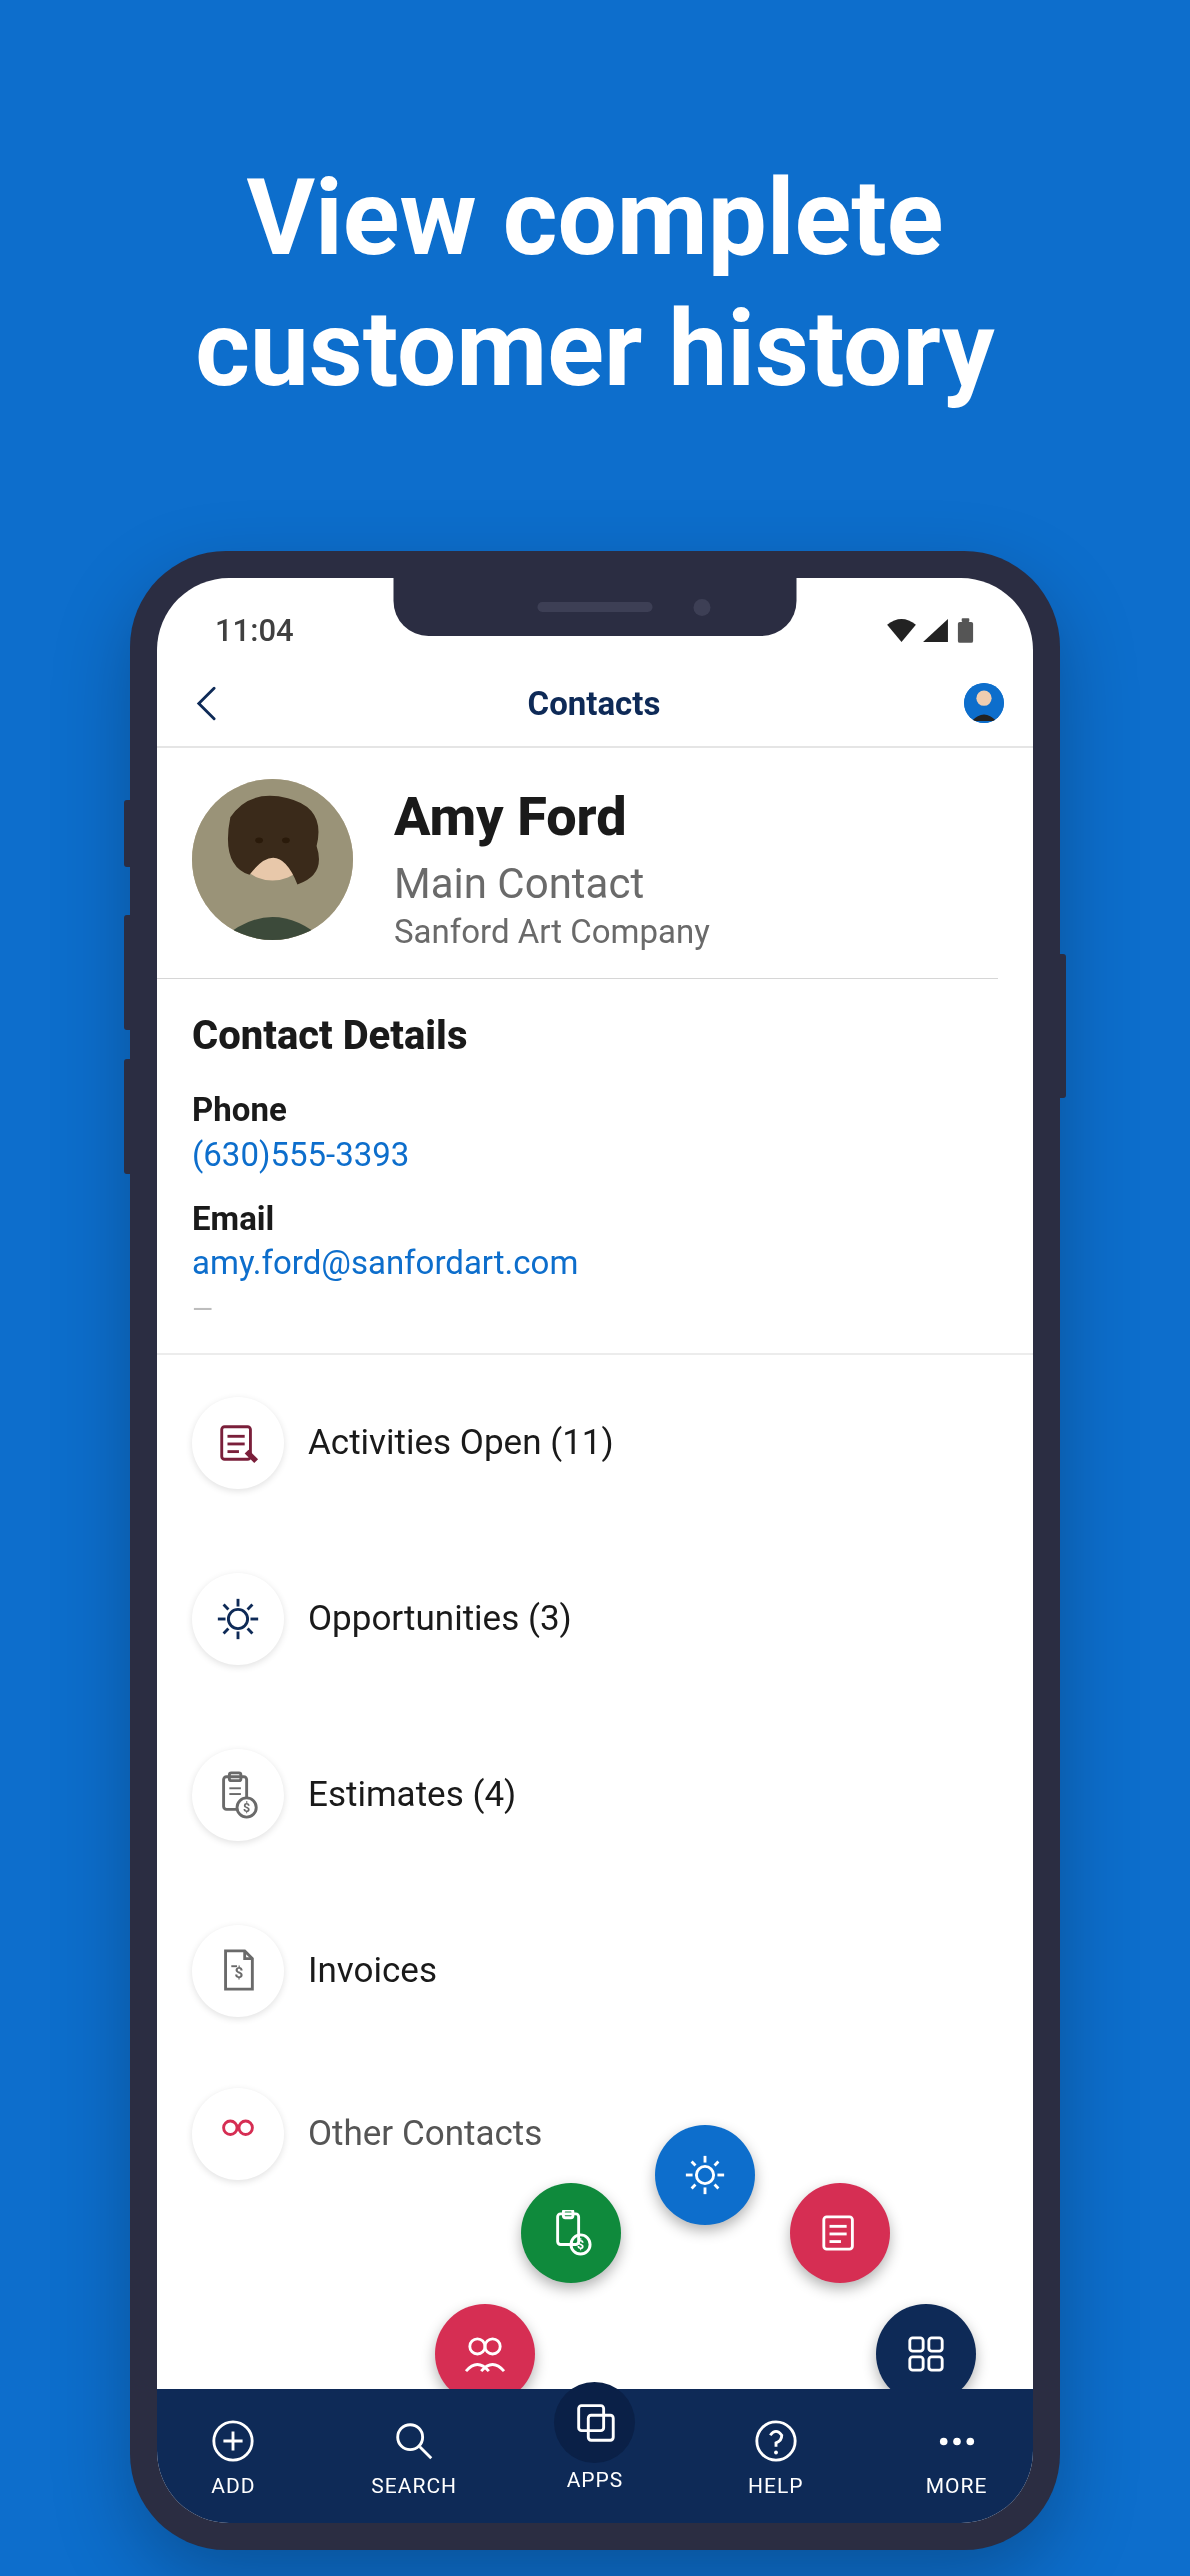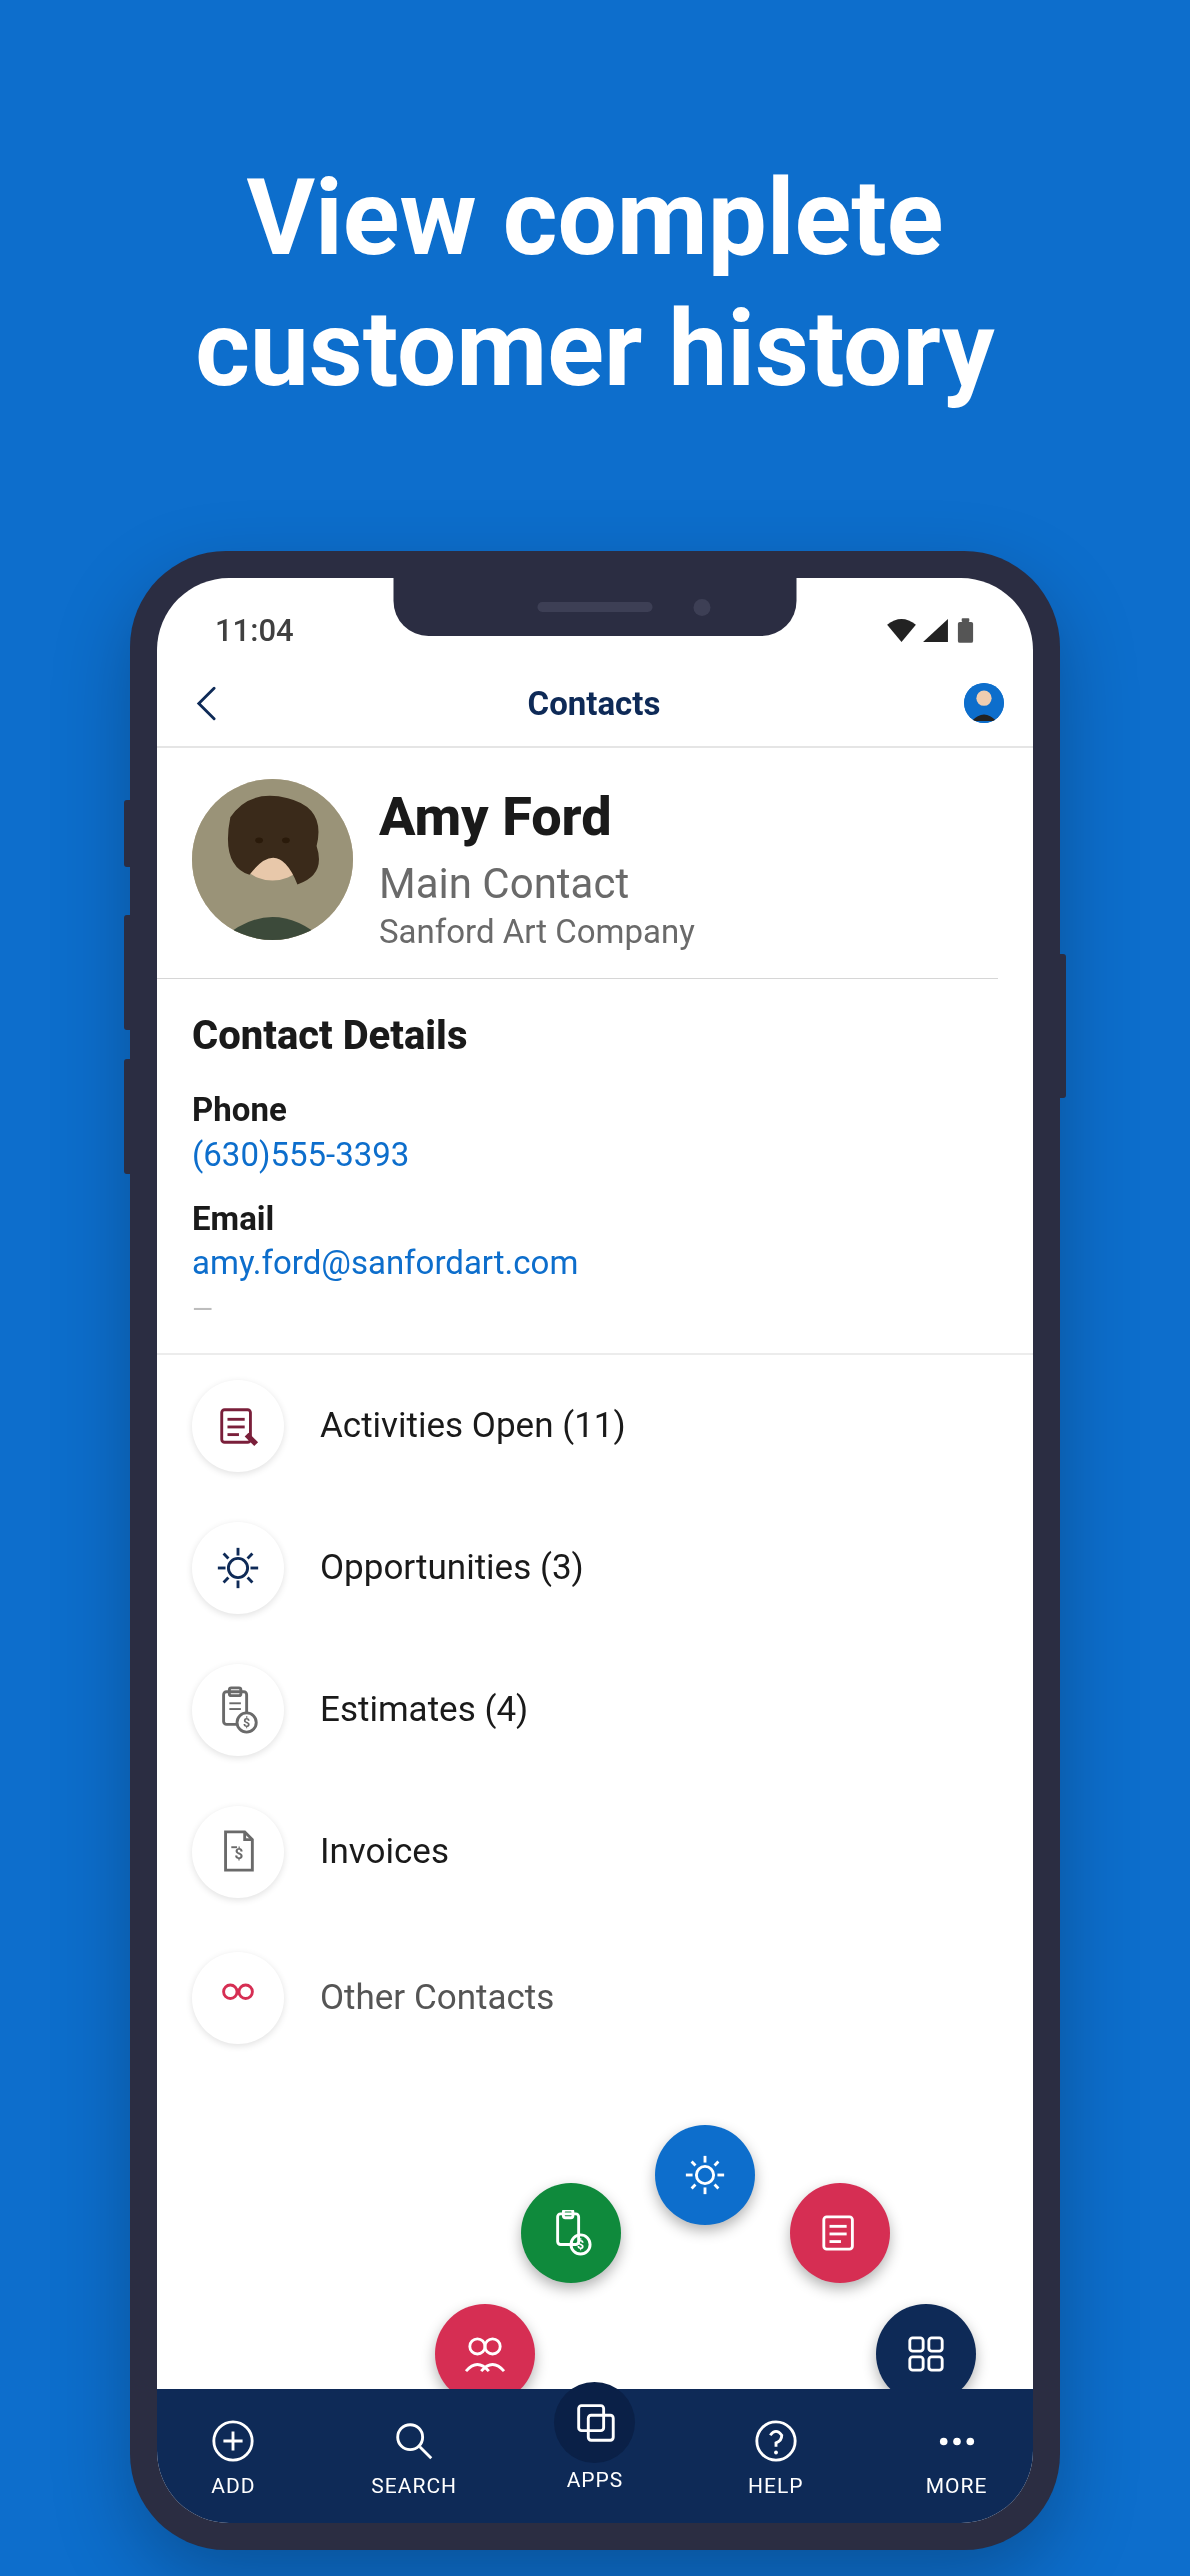--- a/index.html
+++ b/index.html
@@ -91,42 +91,42 @@
     padding: 19px 29px 23px 29px;
     border-bottom: 2.9px solid #e5e5e5;
   }
   .back-btn { width:38px; height:38px; display:flex; align-items:center; justify-content:center; }
   .app-title { font-size:33px; font-weight:700; color:#0e2a57; }
   .avatar-small {
     width:40px; height:40px; border-radius:50%; background:#0d6ecc;
     display:flex; align-items:center; justify-content:center; overflow:hidden;
   }
   .contact-hero {
-    display:flex; gap:26px; padding: 31px 35px 27px 35px;
+    display:flex; gap:41px; padding: 31px 35px 27px 35px;
     border-bottom: 1.9px solid #d6d6d6;
     margin: 0 35px 0 0;
   }
   .contact-photo {
     width:161px; height:161px; border-radius:50%; background:#c7b9a1;
     flex-shrink:0; overflow:hidden; position:relative;
   }
   .contact-name { font-size:54px; font-weight:800; color:#1a1a1a; margin-top:5.8px; }
   .contact-role { font-size:42px; color:#6a6a6a; margin-top:11.5px; }
   .contact-company { font-size:33px; color:#6a6a6a; margin-top:3.8px; }
   .section-title {
     font-size:40px; font-weight:800; color:#1a1a1a;
     padding: 33px 35px 5.8px 35px;
   }
   .field-label { font-size:33px; font-weight:700; color:#1a1a1a; padding: 25px 35px 5.8px 35px; }
   .field-value { font-size:33px; color:#0d6ecc; padding: 0 35px; }
   .dash { color:#bdbdbd; font-size:27px; padding:11.5px 35px 0 35px; }
   .divider-thin { height:1.9px; background:#ececec; margin-top:27px; }
   .list-row {
-    display:flex; align-items:center; gap:36px;
-    padding: 25px 35px;
+    display:flex; align-items:center; gap:24px;
+    padding: 42px 35px;
   }
   .row-icon {
     width:92px; height:92px; border-radius:50%; background:#fff;
     box-shadow: 0 1.9px 7.7px rgba(0,0,0,.12);
     display:flex; align-items:center; justify-content:center;
     flex-shrink:0;
   }
   .row-label { font-size:35px; color:#1a1a1a; }
   .fab-arc {
     position:absolute; bottom:125px; left:0; right:0; height:326px;

